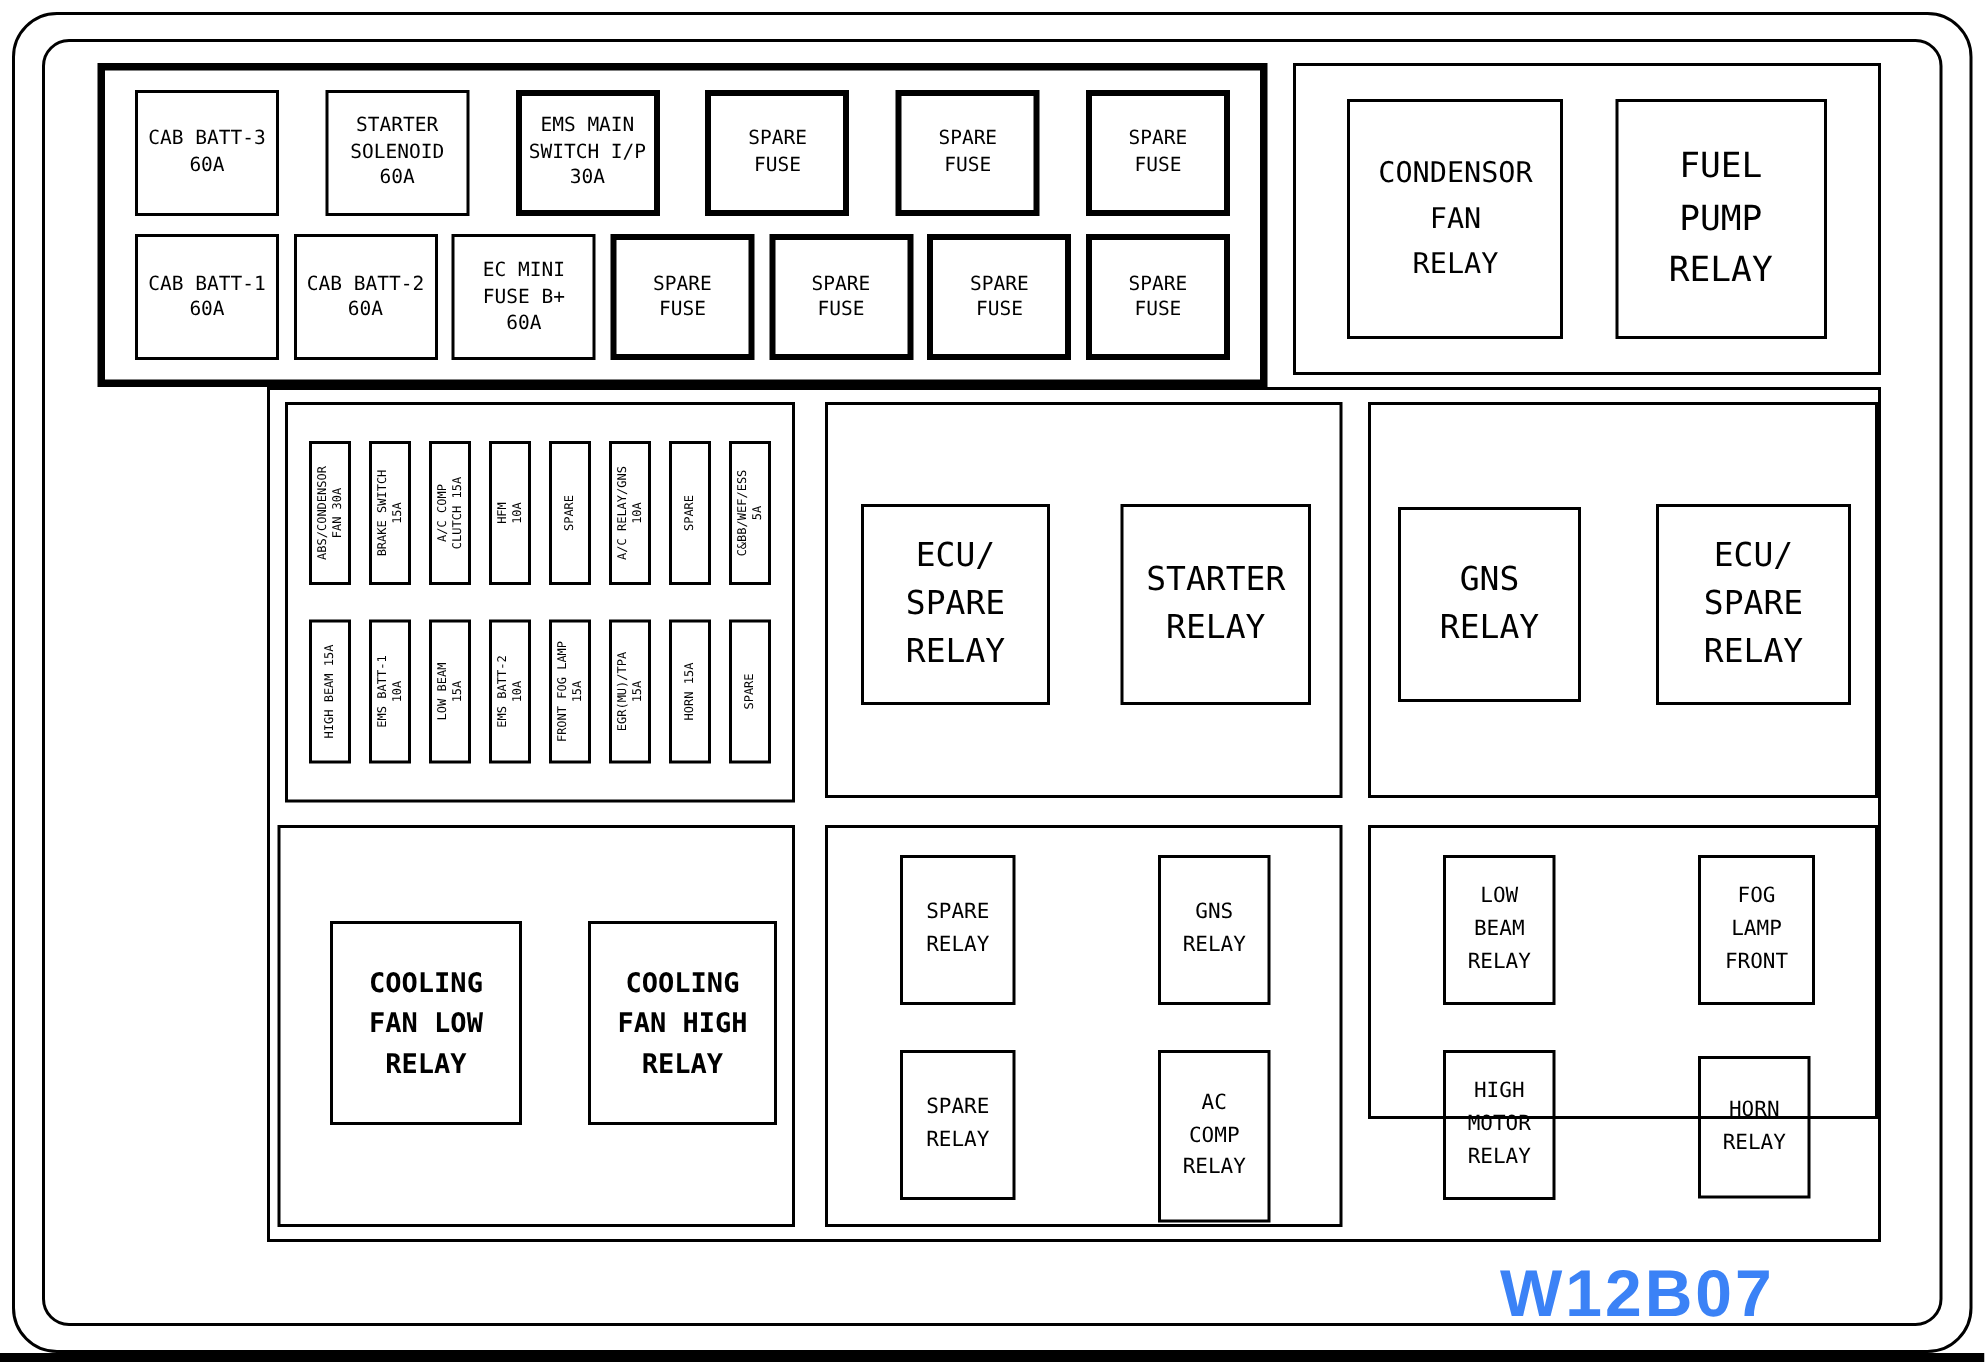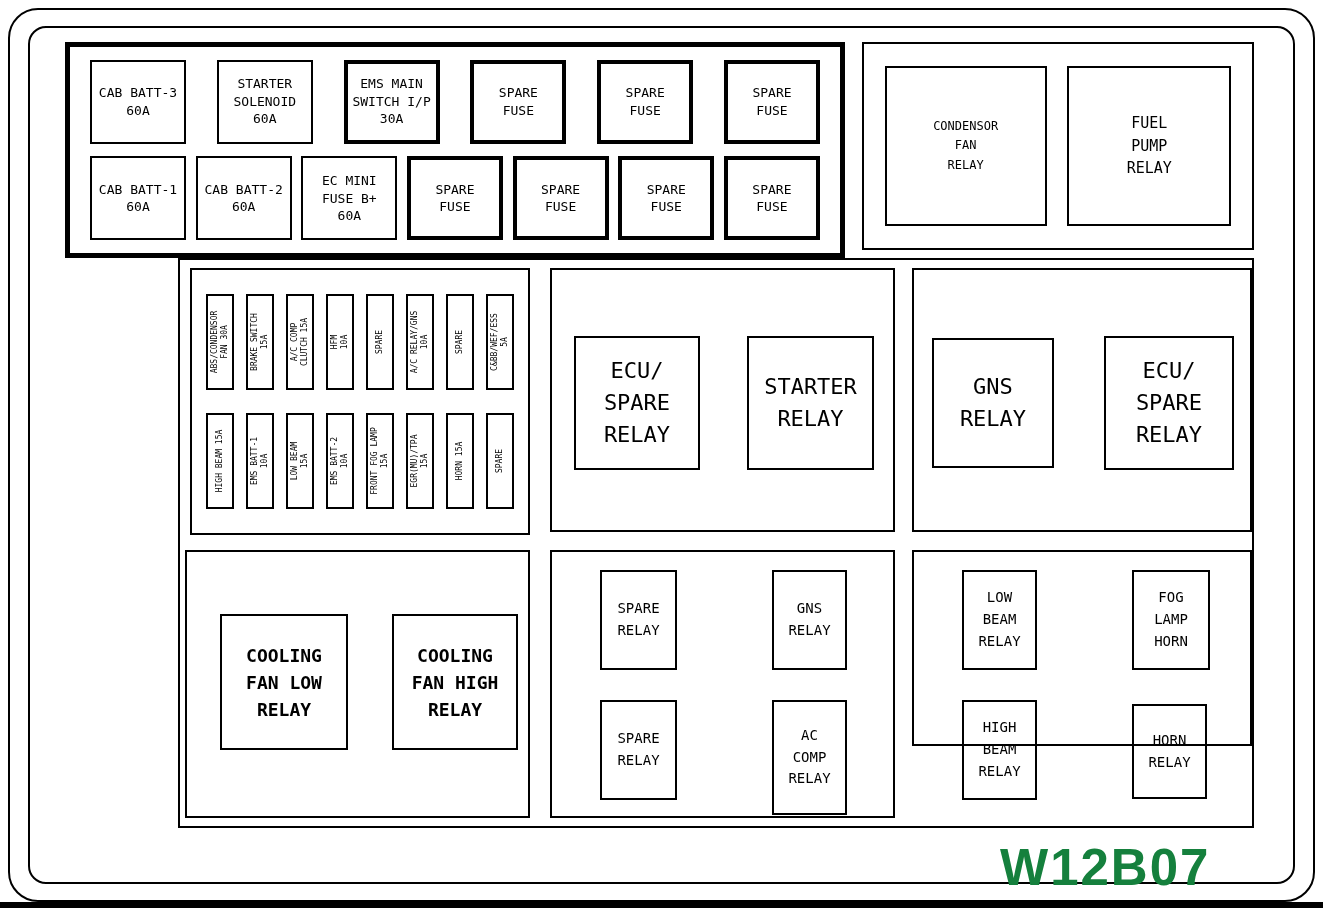--- a/index.html
+++ b/index.html
@@ -33,22 +33,22 @@
 
   
   .top-right-panel {
     left:862px; top:42px; width:392px; height:208px;
     display:flex; align-items:center; justify-content:space-evenly;
   }
   .relay-box {
     border:2px solid #000; display:flex; align-items:center; justify-content:center;
     text-align:center; white-space:pre-line;
   }
-  .condensor-box { width:162px; height:160px; font-size:12px; line-height:1.6; }
-  .fuelpump-box  { width:164px; height:160px; font-size:15px; line-height:1.5; }
+  .condensor-box { width:144px; height:160px; font-size:19px; line-height:1.6; }
+  .fuelpump-box  { width:141px; height:160px; font-size:23px; line-height:1.5; }
 
   
   .lower-panel { left:178px; top:258px; width:1076px; height:570px; }
 
   
   .mini-fuse-panel {
     left:190px; top:268px; width:340px; height:267px;
     display:flex; flex-direction:column; justify-content:space-evenly; padding:0 14px;
   }
   .mini-row { display:flex; justify-content:space-between; }
@@ -82,21 +82,21 @@
   .cb-3 { left:48px;  top:148px; width:77px; height:100px; }
   .cb-4 { left:220px; top:148px; width:75px; height:115px; }
   .rb-1 { left:48px;  top:18px;  width:75px; height:100px; }
   .rb-2 { left:218px; top:18px;  width:78px; height:100px; }
   .rb-3 { left:48px;  top:148px; width:75px; height:100px; }
   .rb-4 { left:218px; top:152px; width:75px; height:95px; }
 
   .code-label {
     position:absolute; left:1000px; top:838px;
     font-family:"Liberation Sans", sans-serif; font-weight:700;
-    font-size:51px; letter-spacing:2px; color:#15803d;
+    font-size:44px; letter-spacing:2px; color:#3b82f6;
   }
 </style>
 </head>
 <body>
 
 <div class="page">
 
   <div class="border-outer"></div>
   <div class="border-inner"></div>
 
@@ -249,23 +249,23 @@
 COMP
 RELAY</div>
   </div>
 
   <div class="panel right-bottom-panel">
     <div class="relay-box inner small-relay rb-1">LOW
 BEAM
 RELAY</div>
     <div class="relay-box inner small-relay rb-2">FOG
 LAMP
-HORN</div>
+FRONT</div>
     <div class="relay-box inner small-relay rb-3">HIGH
-BEAM
+MOTOR
 RELAY</div>
     <div class="relay-box inner small-relay rb-4">HORN
 RELAY</div>
   </div>
 
   <div class="code-label">W12B07</div>
 
   <div class="bottom-bar"></div>
 
 </div>

